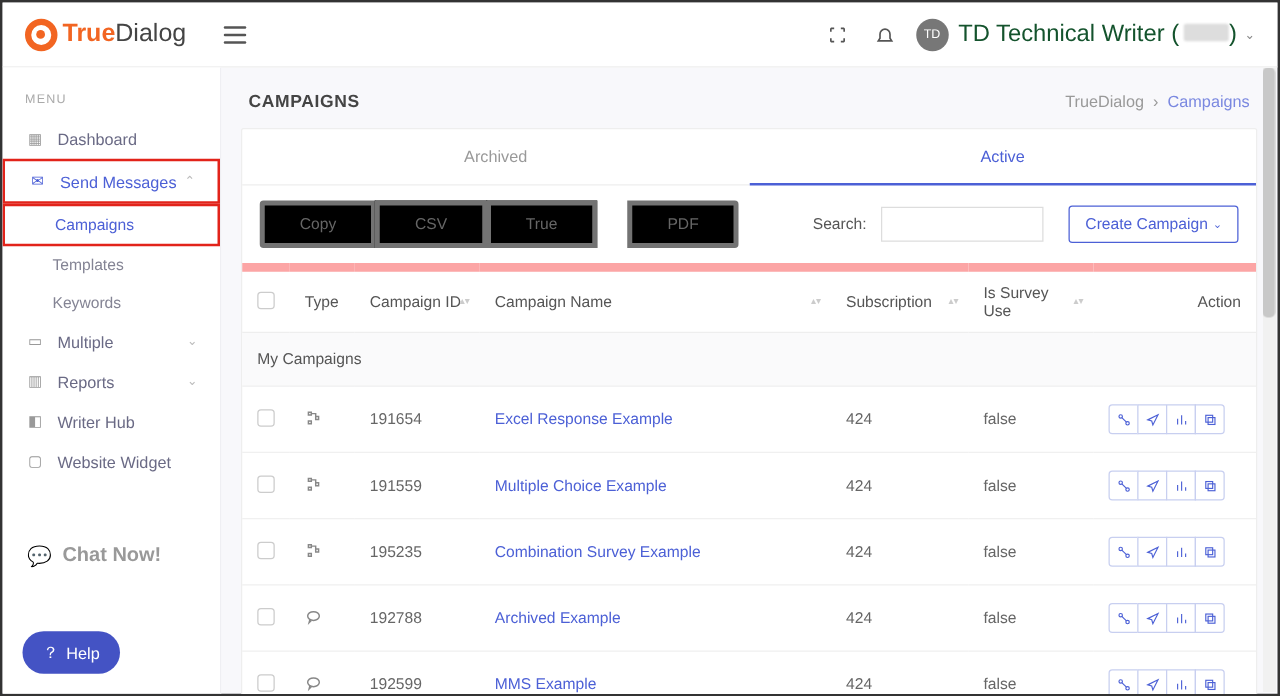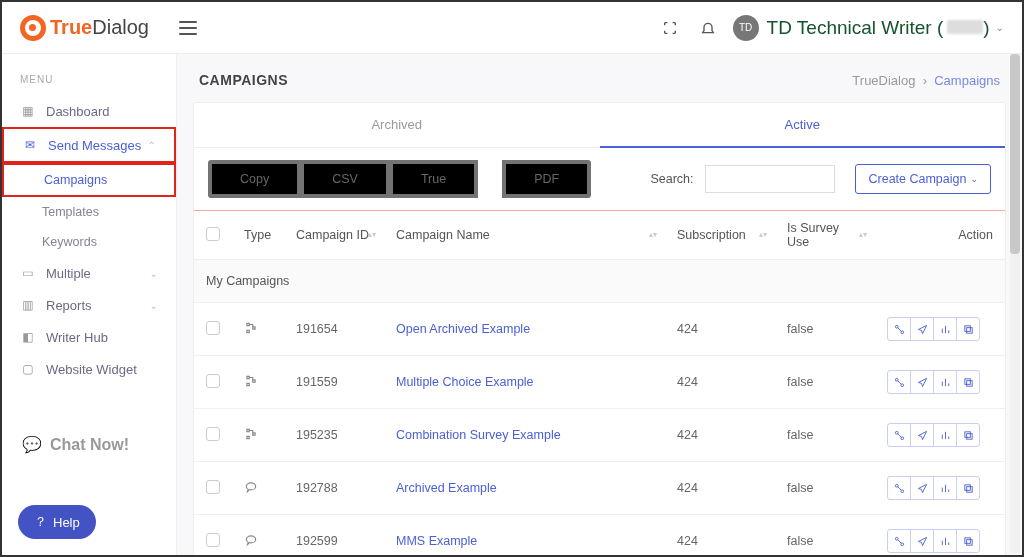--- a/index.html
+++ b/index.html
@@ -47,21 +47,21 @@
   .btn-export-group { display: flex; }
   .btn-export { border: 4px solid #737373; background: #000000; padding: 8px 28px; font-size: 12.5px; color: #666; cursor: pointer; margin-left: -1px; }
   .btn-export:first-child { border-radius: 3px 0 0 3px; margin-left: 0; }
   .btn-export:last-child { border-radius: 0 3px 3px 0; margin-left: 24px; }
   .toolbar-spacer { flex: 1; }
   .search-label { font-size: 12.5px; color: #555; margin-right: 6px; }
   .search-input { border: 1px solid #ddd; height: 28px; width: 130px; padding: 0 6px; }
   .create-btn { border: 1px solid #4c60d6; color: #4c60d6; background: #fff; padding: 7px 12px; font-size: 12.5px; border-radius: 3px; margin-left: 14px; cursor: pointer; display: flex; align-items: center; gap: 4px; }
 
   table { width: 100%; border-collapse: collapse; }
-  th { text-align: left; font-weight: 500; font-size: 12.5px; color: #555; padding: 10px 12px; border-top: 1px solid #fca5a5; border-bottom: 1px solid #eee; position: relative; }
+  th { text-align: left; font-weight: 500; font-size: 12.5px; color: #555; padding: 10px 12px; border-top: 7px solid #fca5a5; border-bottom: 1px solid #eee; position: relative; }
   th .sort { position: absolute; right: 8px; top: 50%; transform: translateY(-50%); font-size: 8px; color: #ccc; display: flex; flex-direction: column; line-height: 6px; }
   td { padding: 14px 12px; font-size: 12.5px; color: #666; border-bottom: 1px solid #f0f0f0; }
   tr.group td { background: #fafafb; font-weight: 500; color: #555; }
   .link { color: #4c60d6; }
   .chk { width: 14px; height: 14px; border: 1px solid #ccc; border-radius: 3px; display: inline-block; cursor: pointer; }
   .type-icon { color: #888; font-size: 14px; }
   .actions { display: flex; gap: 0; }
   .action-btn { width: 24px; height: 24px; border: 1px solid #c8cff0; display: flex; align-items: center; justify-content: center; color: #4c60d6; font-size: 11px; margin-left: -1px; cursor: pointer; background: #fff; }
   .action-btn:first-child { border-radius: 3px 0 0 3px; margin-left: 0; }
   .action-btn:last-child { border-radius: 0 3px 3px 0; }
@@ -202,21 +202,21 @@
         <tbody id="table-body">
           <tr class="group">
               <td colspan="7">My Campaigns</td>
             </tr>
         <tr>
               <td class="col-chk"><span class="chk"></span></td>
               <td class="col-type"><span class="type-icon"><svg width="14" height="14" viewBox="0 0 24 24" fill="none" stroke="currentColor" stroke-width="2">
                     <path d="M5 4h4v4H5zM5 16h4v4H5zM15 10h4v4h-4zM9 6h6v6"></path>
                   </svg></span></td>
               <td class="col-id">191654</td>
-              <td class="col-name"><a class="link">Open Archived Example</a></td>
+              <td class="col-name"><a class="link">Excel Response Example</a></td>
               <td class="col-sub">424</td>
               <td class="col-single">false</td>
               <td class="col-act">
                 <div class="actions">
                   <span class="action-btn">
                     <svg width="11" height="11" viewBox="0 0 24 24" fill="none" stroke="currentColor" stroke-width="2">
                       <circle cx="6" cy="6" r="3"></circle>
                       <circle cx="18" cy="18" r="3"></circle>
                       <path d="M8 8l8 8"></path>
                     </svg>

